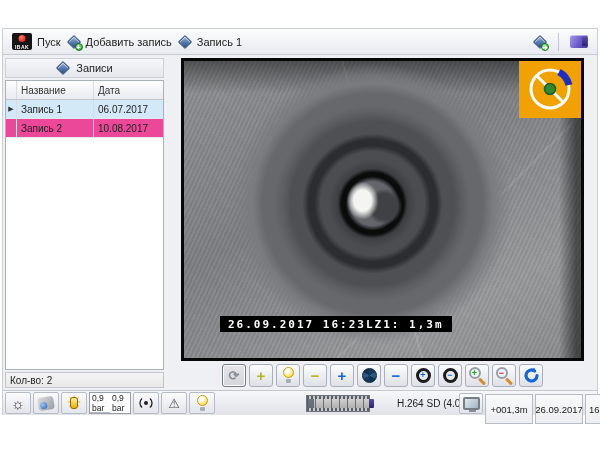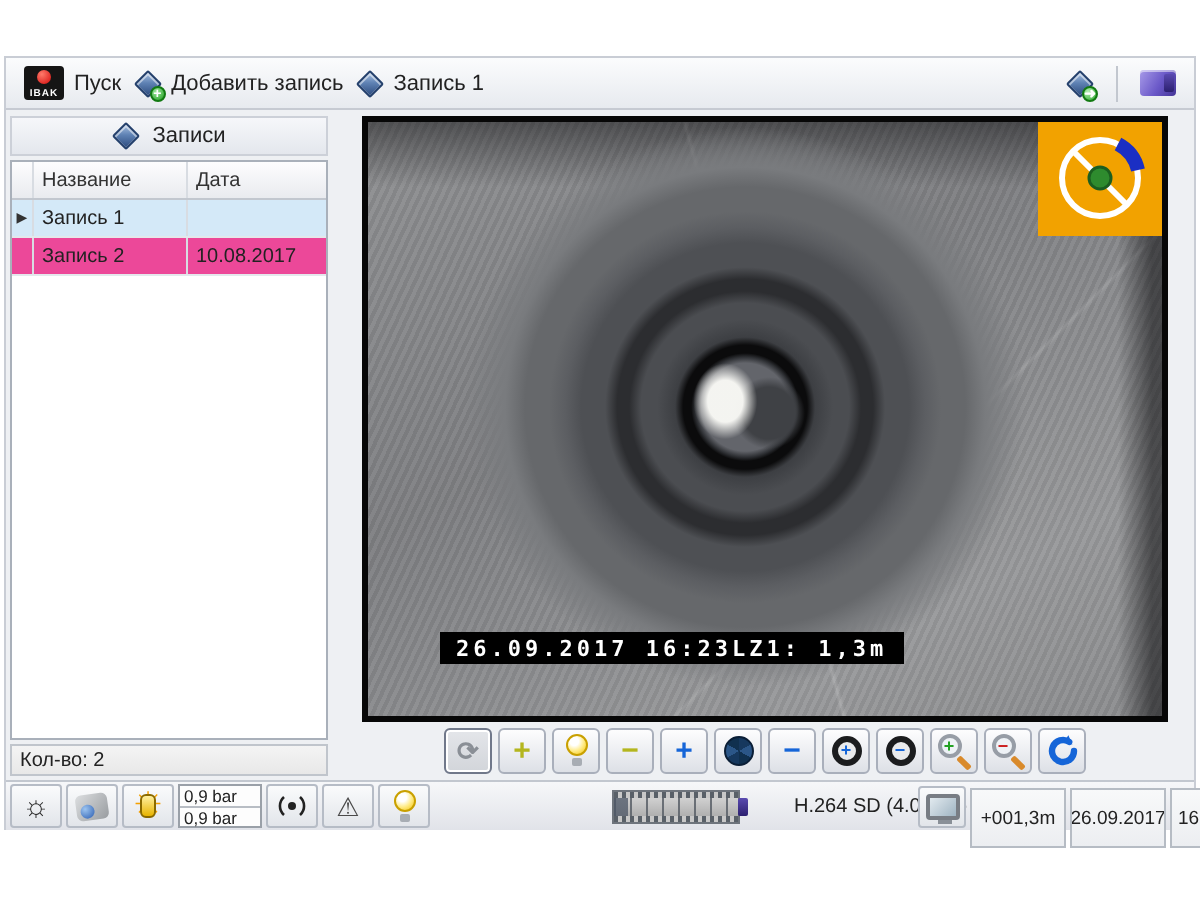--- a/index.html
+++ b/index.html
@@ -127,21 +127,21 @@
     background:linear-gradient(135deg,#dcdee0,#989ca0); transform:rotate(-8deg); position:relative; }
   .camhead::after { content:""; position:absolute; left:2px; bottom:1px; width:7px; height:7px;
     border-radius:50%; background:radial-gradient(circle at 35% 30%,#9cc4f0,#2a5cb0); }
   .beacon { position:relative; width:18px; height:18px; }
   .beacon .rays { position:absolute; left:0; top:0; font-size:17px; line-height:18px;
     width:18px; text-align:center; color:#f5a000; }
   .beacon .lamp { position:absolute; left:5px; top:3px; width:8px; height:12px;
     border:1px solid #8a6a00; border-radius:3px;
     background:linear-gradient(#fff0a0,#e8b400); }
   .pressure { width:42px; height:22px; border:1px solid #9aa0a8; background:#fdfdfd;
-    font-size:8.5px; color:#222; display:flex; flex-direction:column; }
+    font-size:8.5px; color:#222; display:flex; flex-direction:row; }
   .pressure div { flex:1; display:flex; align-items:center; padding-left:2px; }
   .pressure div:first-child { border-bottom:1px solid #b8bdc4; }
 
   .film { position:absolute; left:303px; top:4px; width:64px; height:17px;
     border:1px solid #6e747c; background:
       linear-gradient(90deg, rgba(74,84,100,.75) 0 7px, transparent 7px),
       repeating-linear-gradient(90deg, rgba(90,96,104,.85) 0 1px, transparent 1px 8px),
       linear-gradient(#dcdcdc,#a4a4a4); }
   .film::before, .film::after { content:""; position:absolute; left:0; right:0; height:3px;
     background:repeating-linear-gradient(90deg,#596068 0 2px,#c8c8c8 2px 4px); }
@@ -211,20 +211,21 @@
     </div>
     <div class="rtable">
       <div class="trow head">
         <div class="c-mark"></div>
         <div class="c-name">Название</div>
         <div class="c-date">Дата</div>
       </div>
       <div class="trow sel">
         <div class="c-mark">▶</div>
         <div class="c-name">Запись 1</div>
+        <div class="c-date">06.07.2017</div>
       </div>
       <div class="trow alt">
         <div class="c-mark"></div>
         <div class="c-name">Запись 2</div>
         <div class="c-date">10.08.2017</div>
       </div>
     </div>
     <div class="count-bar">Кол-во: 2</div>
   </div>
 

